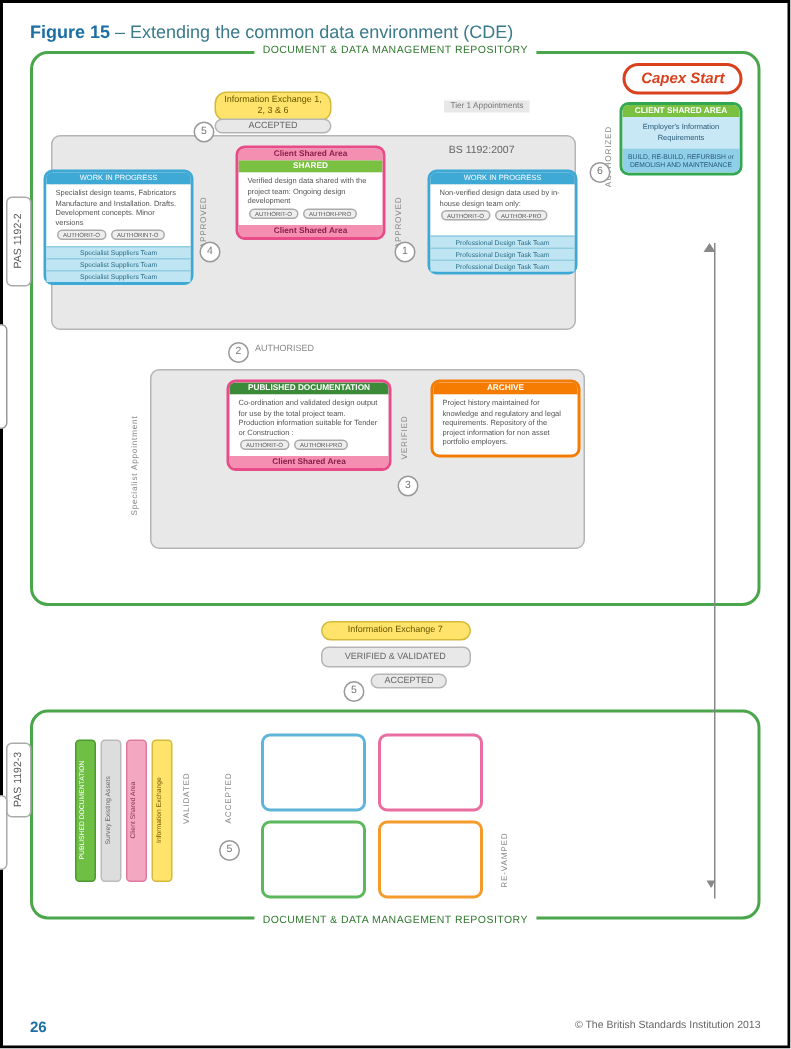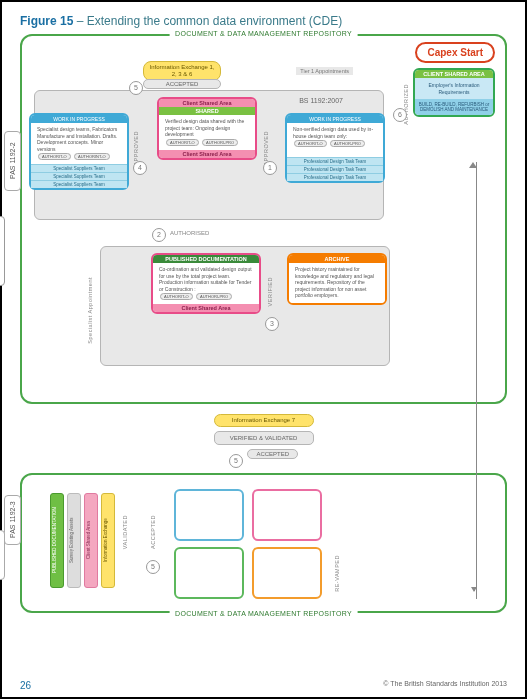--- a/index.html
+++ b/index.html
@@ -64,21 +64,21 @@
   .q-orange { border:2px solid #f39c2c; }
 
   .left-stack { position:absolute; left:28px; top:18px; display:flex; gap:3px; }
   .vstrip { width:14px; height:95px; border-radius:3px; font-size:4.5px; writing-mode:vertical-rl; transform:rotate(180deg); text-align:center; padding:2px 1px; }
   .vs-green { background:#6fbf44; color:#fff; border:1px solid #4a9a2e; }
   .vs-grey { background:#ddd; color:#666; border:1px solid #bbb; }
   .vs-pink { background:#f4a7c0; color:#8a2e55; border:1px solid #e07aa0; }
   .vs-yellow { background:#ffe36b; color:#6a5800; border:1px solid #d4b93a; }
 
   .footer { position:absolute; bottom:6px; left:18px; right:18px; display:flex; justify-content:space-between; font-size:7px; color:#666; }
-  .pagenum { color:#1a6fa3; font-weight:normal; font-size:10px; }
+  .pagenum { color:#1a6fa3; font-weight:bold; font-size:10px; }
   .arrow-v { position:absolute; width:1px; background:#888; }
   .arrow-v::after { content:""; position:absolute; left:-3px; bottom:-4px; border:3px solid transparent; border-top:5px solid #888; }
 
   .tier1 { position:absolute; font-size:5.5px; color:#777; background:#e8e8e8; padding:1px 4px; }
   .bs-label { position:absolute; font-size:7px; color:#666; }
 </style>
 </head>
 <body>
 
 <div class="page">
@@ -87,21 +87,21 @@
     <span>Figure 15</span>
     <span class="sub">– Extending the common data environment (CDE)</span>
   </div>
 
   <div class="outer-box">
     <div class="repo-label repo-top1">DOCUMENT &amp; DATA MANAGEMENT REPOSITORY</div>
 
     <div class="sidetab pas1">PAS 1192-2</div>
     <div class="sidetab capex">CAPEX</div>
 
-    <div class="capex-start" style="top:6px; right:10px;">Capex Start</div>
+    <div class="capex-start" style="top:6px; right:10px;font-style:italic;">Capex Start</div>
 
     <div class="box green-box-out" style="top:32px; right:10px; width:82px;">
       <div class="green-bar">CLIENT SHARED AREA</div>
       <div class="body" style="background:#c9e8f5; text-align:center; color:#2a5a7a; font-size:5px; padding:4px;">Employer's Information Requirements</div>
       <div style="background:#8fd0e8; color:#2a5a7a; font-size:4.5px; text-align:center; padding:3px;">BUILD, RE-BUILD, REFURBISH or DEMOLISH AND MAINTENANCE</div>
     </div>
     <div class="vert-label" style="top:48px; right:96px;">AUTHORIZED</div>
     <div class="circ" style="top:72px; right:98px;">6</div>
 
     <div class="grey-panel" style="top:54px; left:12px; width:350px; height:130px;">

